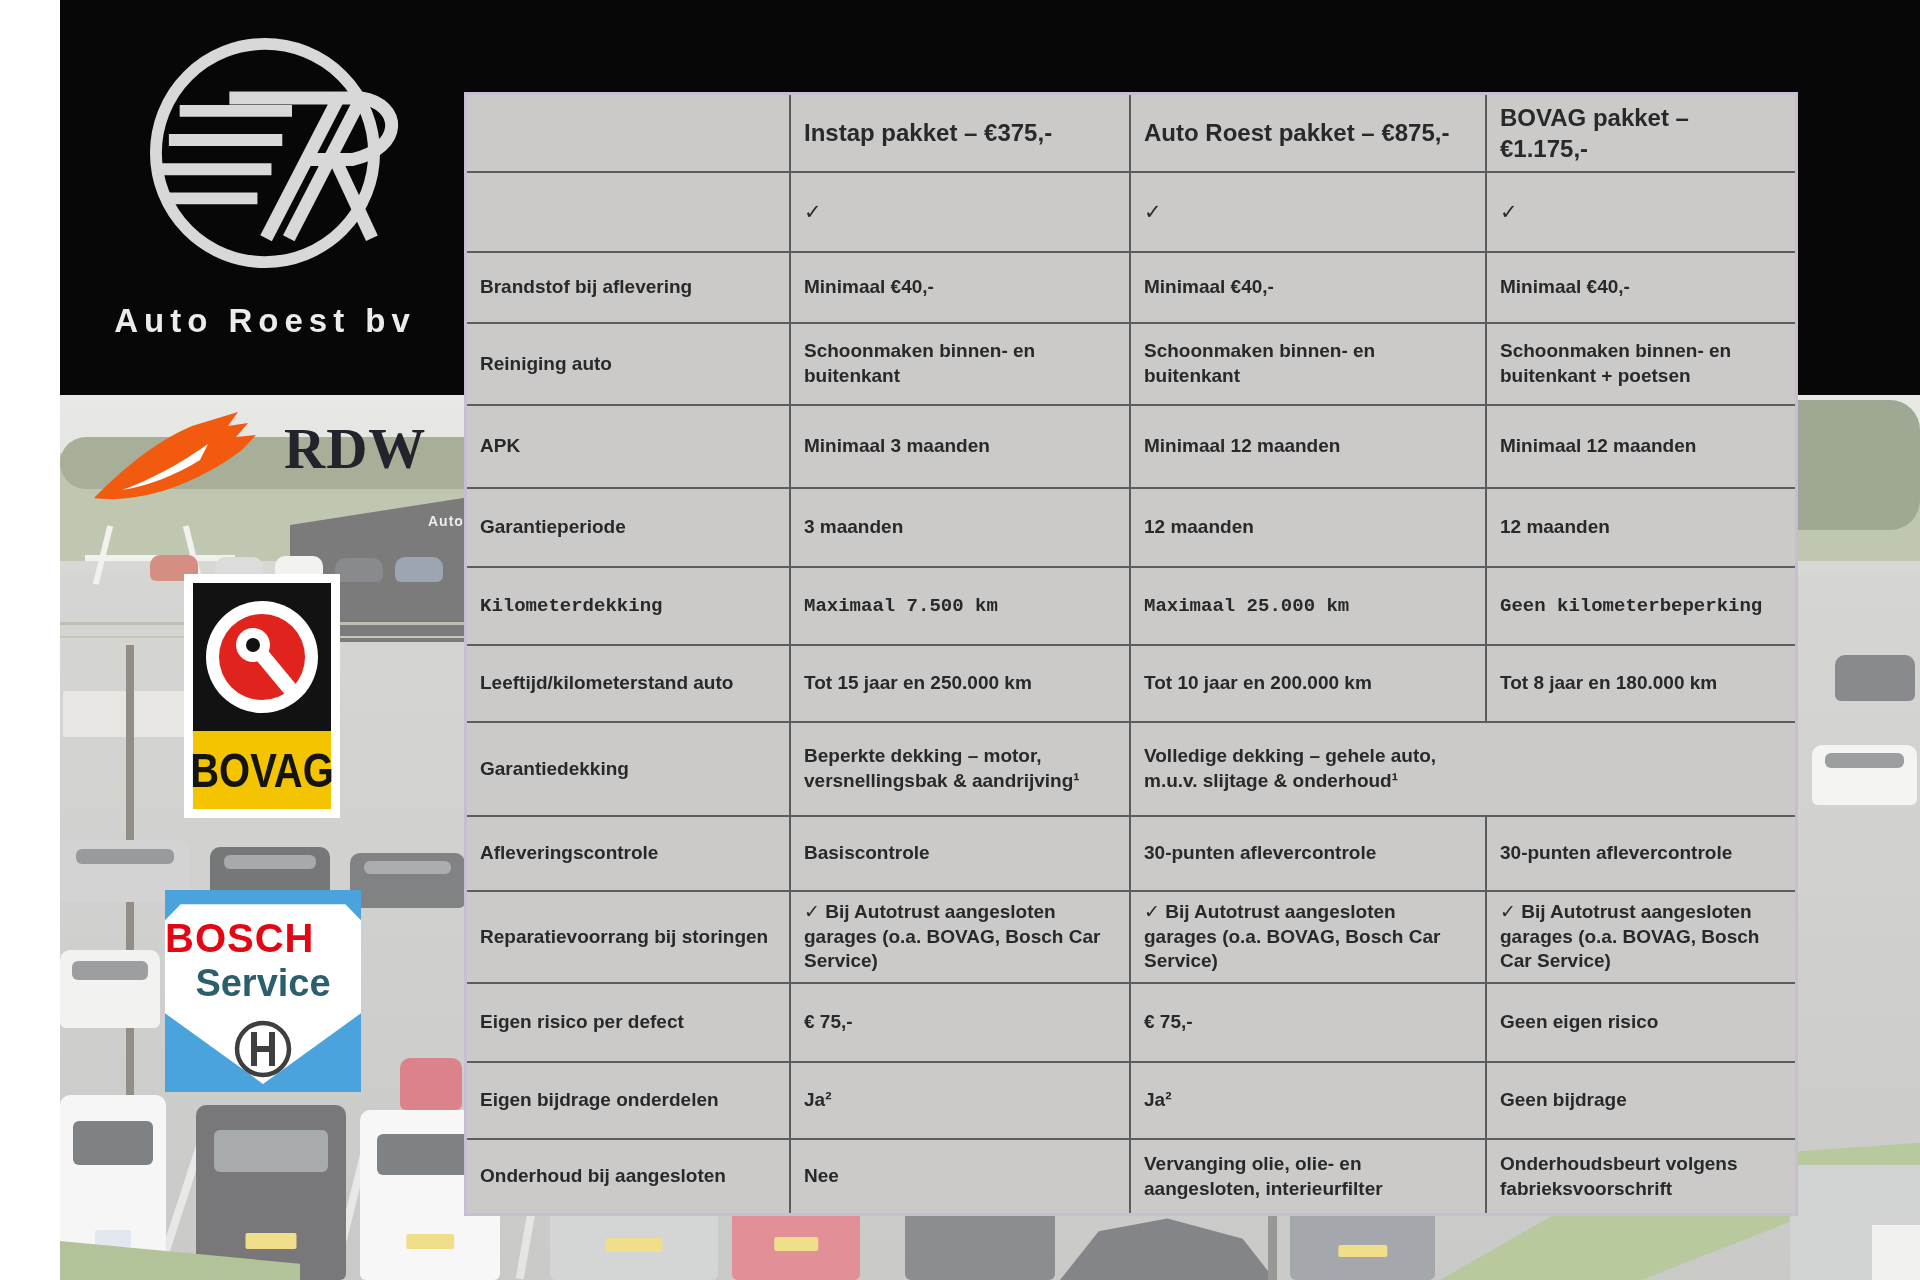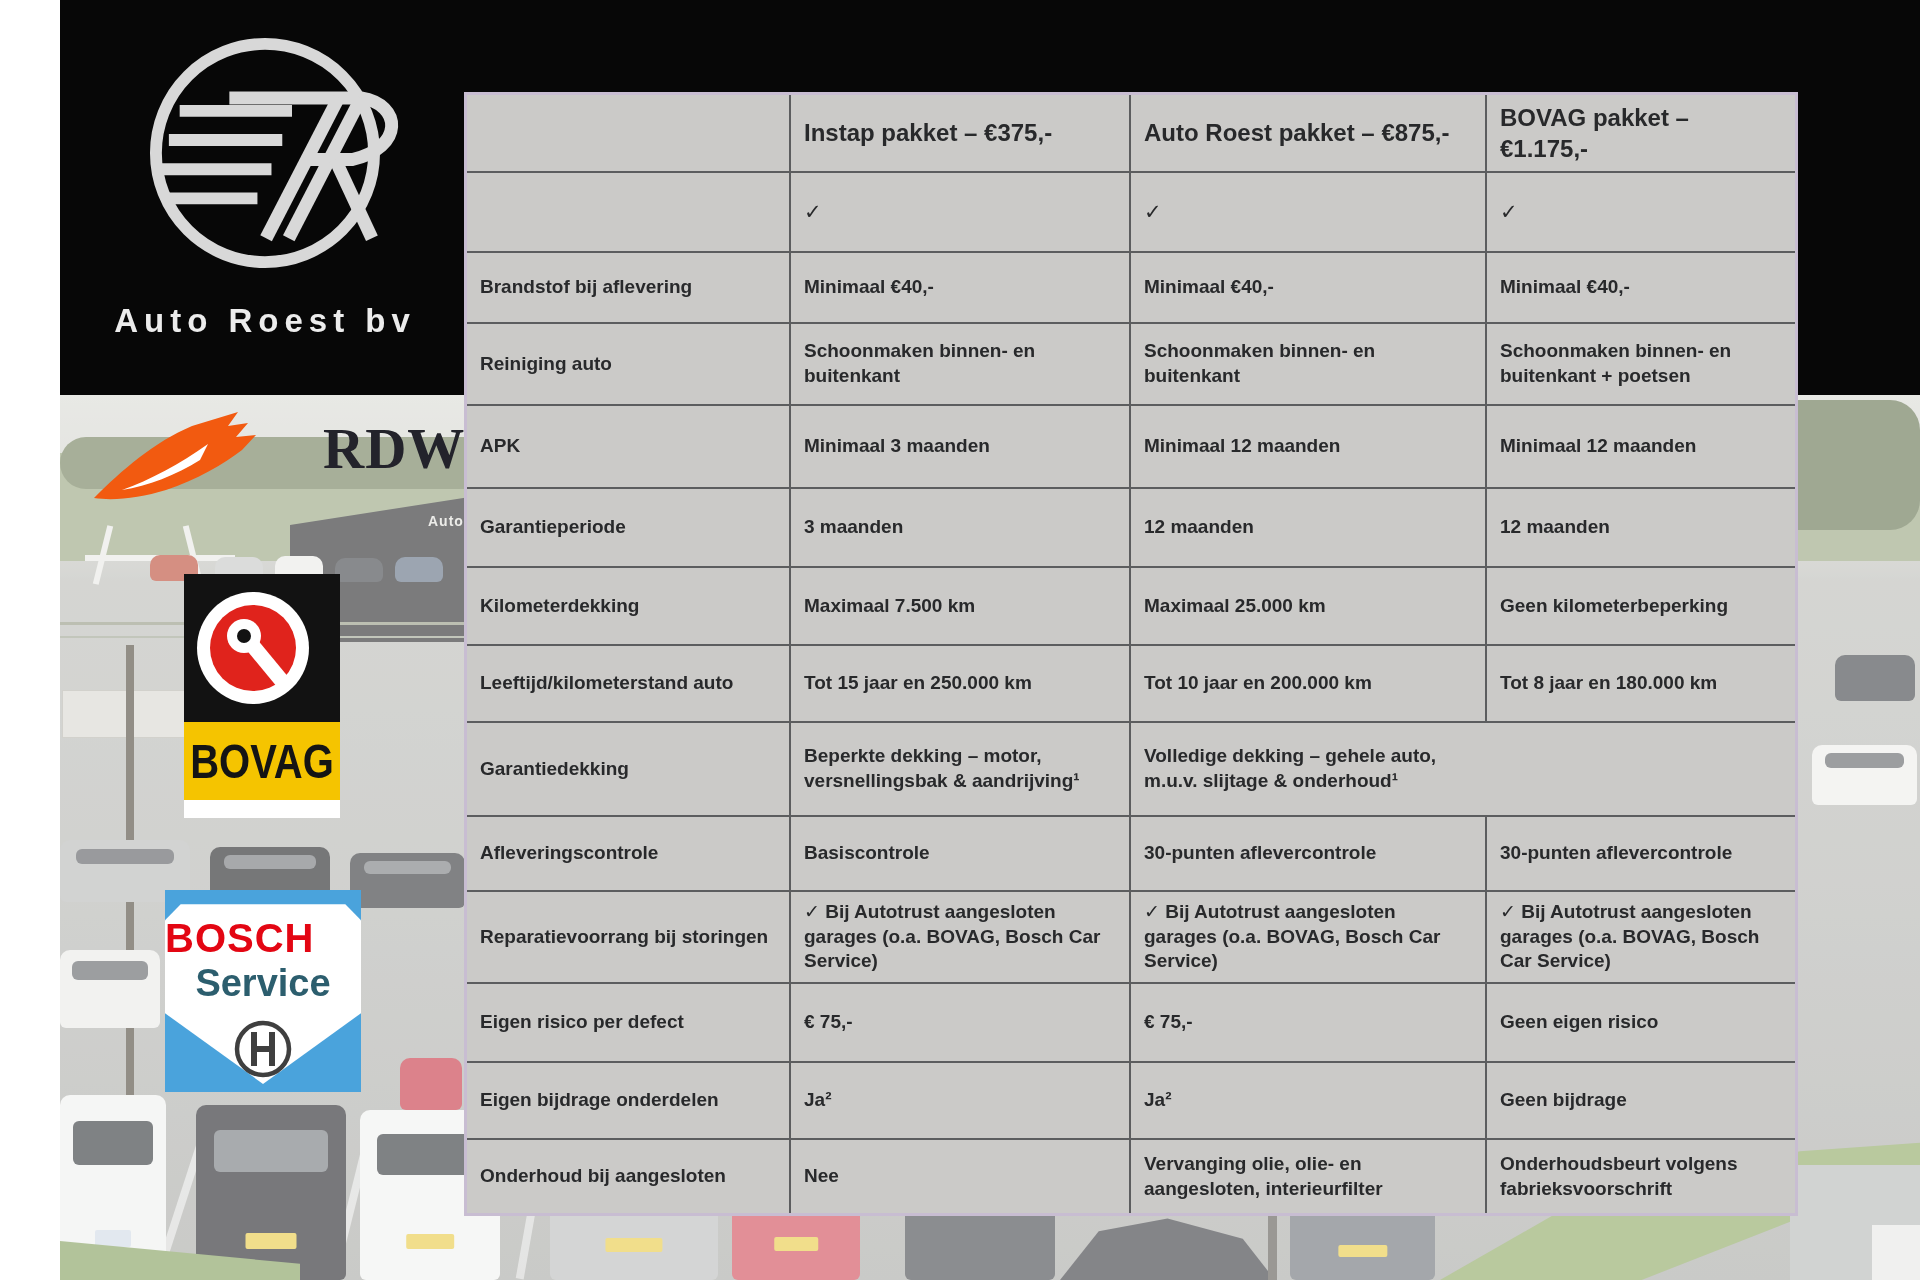--- a/index.html
+++ b/index.html
@@ -21,24 +21,24 @@
   .photo-overlay{position:absolute;inset:0;background:rgba(255,255,255,.40);}
   .car{position:absolute;border-radius:10px 10px 6px 6px;}
   .car .glass{position:absolute;left:12%;right:12%;top:14%;height:24%;border-radius:6px;}
   .car .plate{position:absolute;left:50%;transform:translateX(-50%);bottom:18%;width:34%;height:9%;
               background:#e8c93f;border-radius:2px;}
 
   
   .rdw{position:absolute;left:88px;top:408px;width:320px;height:104px;z-index:6;}
   .rdw svg{position:absolute;left:0;top:0;}
   .rdw-text{position:absolute;left:196px;top:8px;font-family:"Liberation Serif","DejaVu Serif",serif;
-            font-weight:bold;font-size:57px;color:#23232b;letter-spacing:1px;margin-left:39px;}
+            font-weight:bold;font-size:57px;color:#23232b;letter-spacing:1px;}
 
   .bovag{position:absolute;left:184px;top:574px;width:156px;height:244px;background:#ffffff;
-         padding:0;z-index:6;}
+         padding:9px;z-index:6;}
   .bovag-top{position:relative;width:100%;height:148px;background:#121212;overflow:hidden;}
   .bovag-bottom{width:100%;height:78px;background:#f5c400;display:flex;align-items:center;justify-content:center;}
   .bovag-text{font-size:40px;font-weight:800;color:#141414;transform:scaleY(1.2);letter-spacing:0;}
 
   .bosch{position:absolute;left:165px;top:890px;width:196px;height:202px;background:#4aa3dc;z-index:6;}
   .bosch-shield{position:absolute;inset:0;background:#ffffff;
      clip-path:polygon(8% 7%,92% 7%,100% 15%,100% 61%,50% 96%,0 61%,0 15%);}
   .bosch-l1{position:absolute;top:26px;width:100%;text-align:left;font-size:40px;font-weight:800;
             color:#e30613;letter-spacing:1px;}
   .bosch-l2{position:absolute;top:72px;width:100%;text-align:center;font-size:38px;font-weight:700;
@@ -243,21 +243,21 @@
         <div class="cell">Minimaal 3 maanden</div>
         <div class="cell">Minimaal 12 maanden</div>
         <div class="cell">Minimaal 12 maanden</div>
       </div>
       <div class="trow" style="height: 79px;">
         <div class="cell label">Garantieperiode</div>
         <div class="cell">3 maanden</div>
         <div class="cell">12 maanden</div>
         <div class="cell">12 maanden</div>
       </div>
-      <div class="trow" style="height: 78px;">
+      <div class="trow" style="height: 78px; font-family: Liberation Mono, monospace;">
         <div class="cell label">Kilometerdekking</div>
         <div class="cell">Maximaal 7.500 km</div>
         <div class="cell">Maximaal 25.000 km</div>
         <div class="cell">Geen kilometerbeperking</div>
       </div>
       <div class="trow" style="height: 77px;">
         <div class="cell label">Leeftijd/kilometerstand auto</div>
         <div class="cell">Tot 15 jaar en 250.000 km</div>
         <div class="cell">Tot 10 jaar en 200.000 km</div>
         <div class="cell">Tot 8 jaar en 180.000 km</div>

